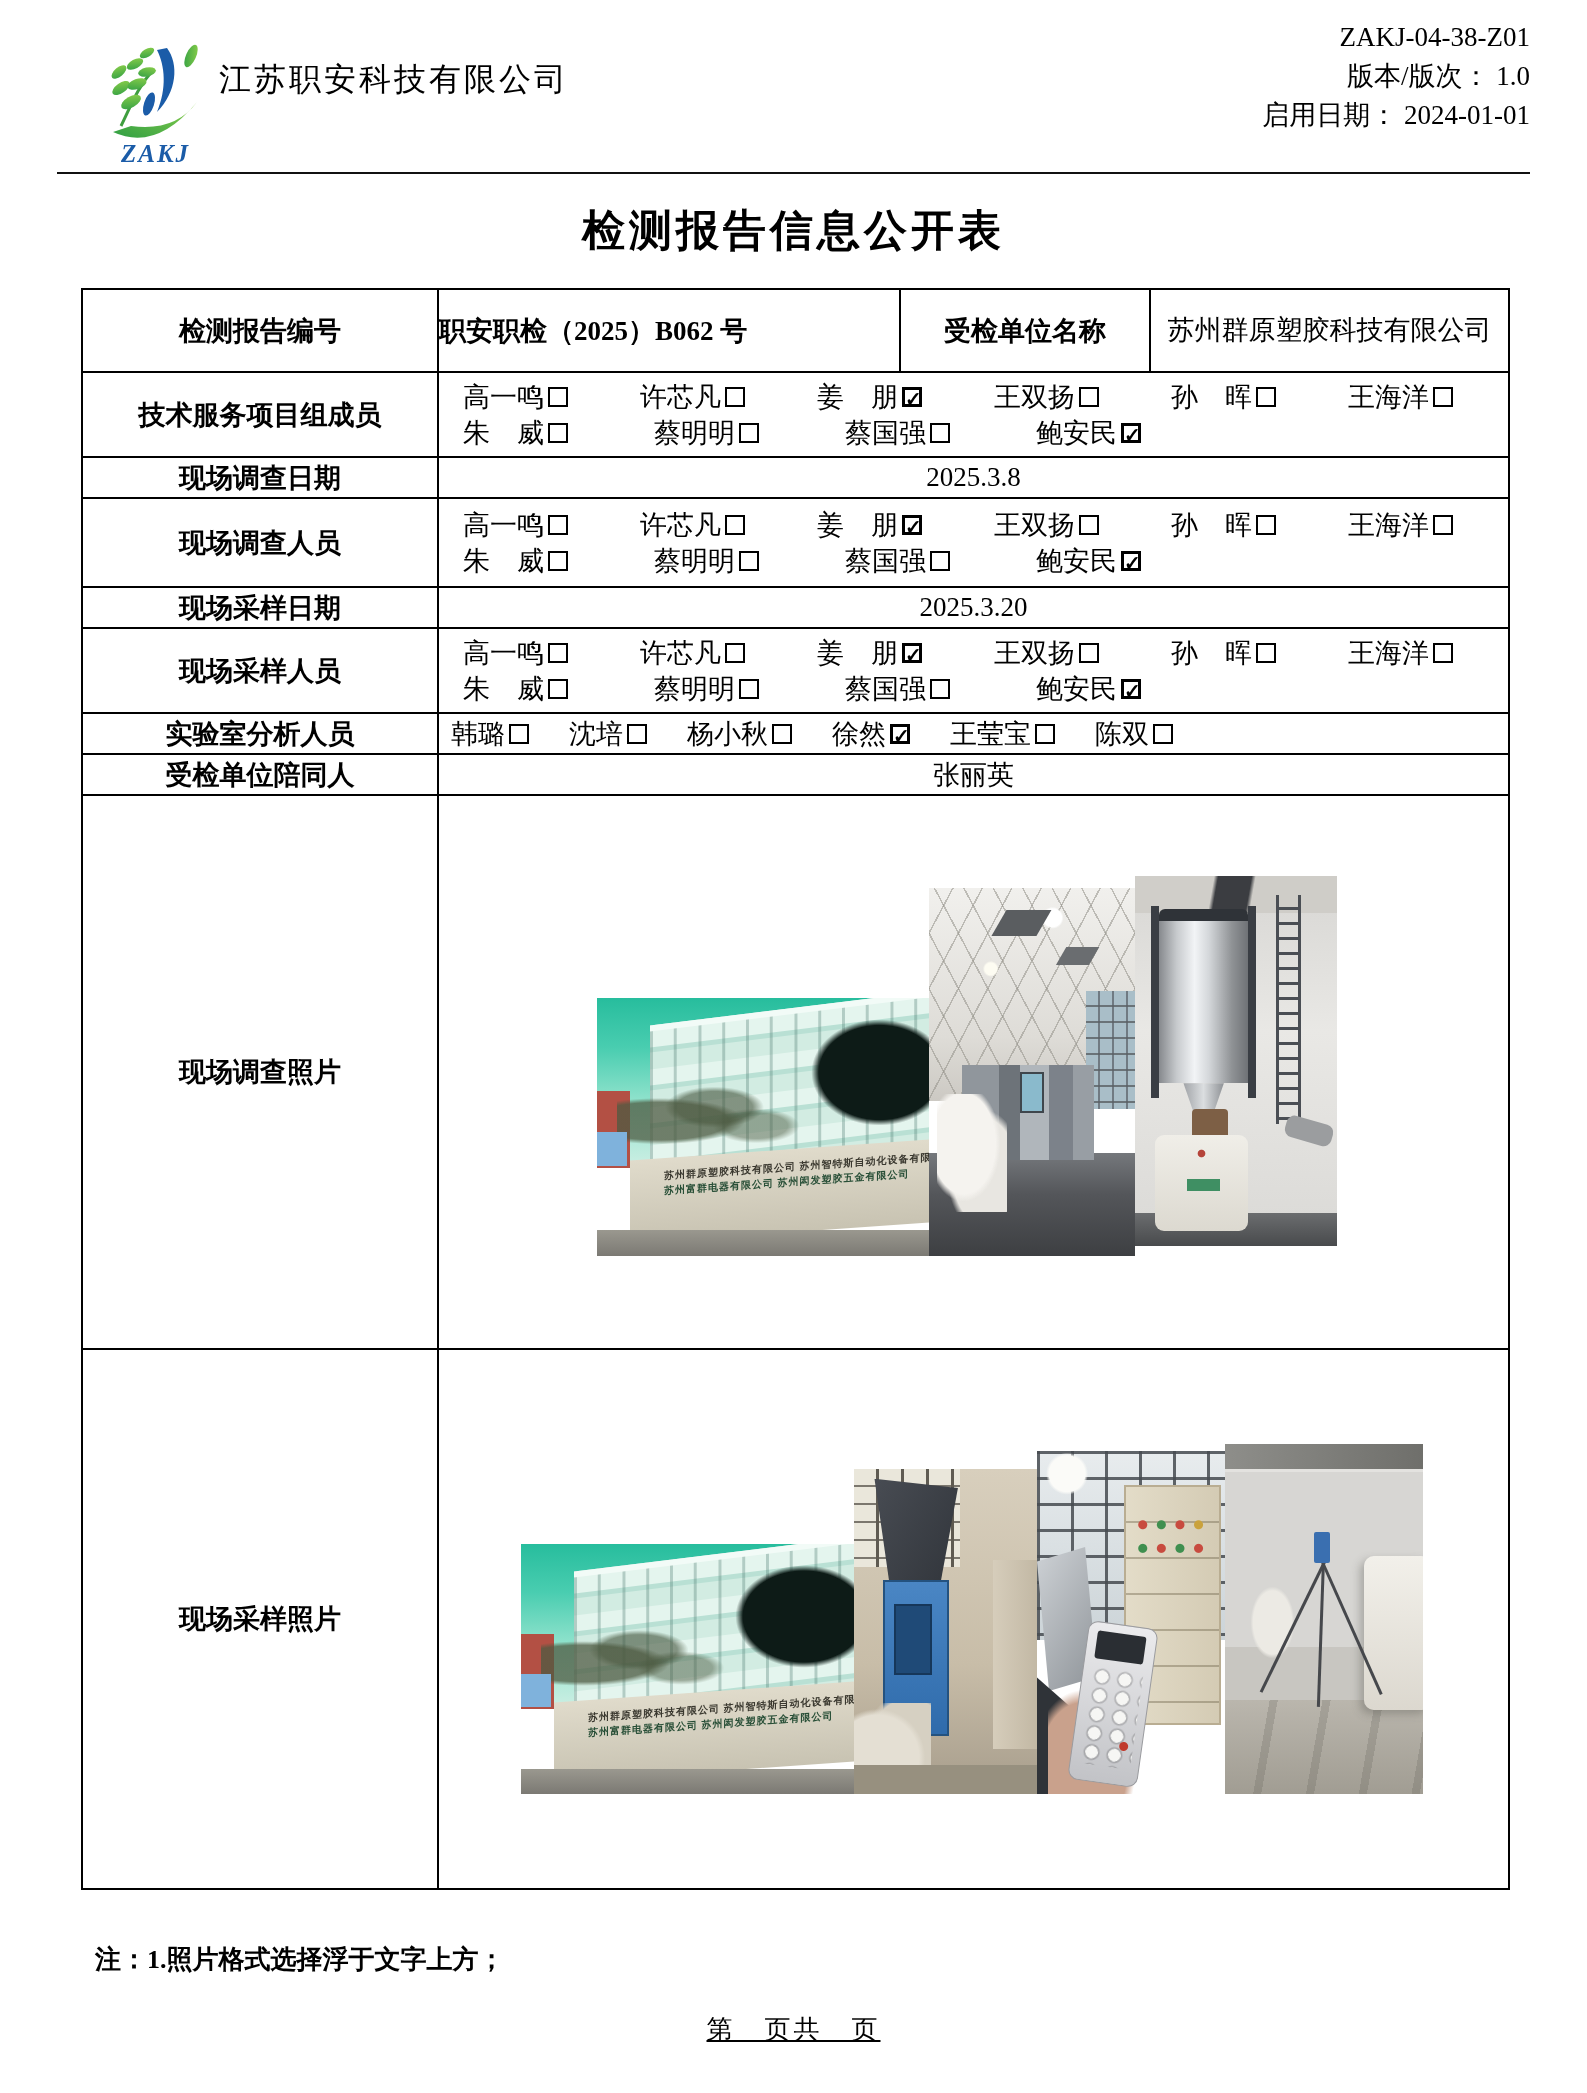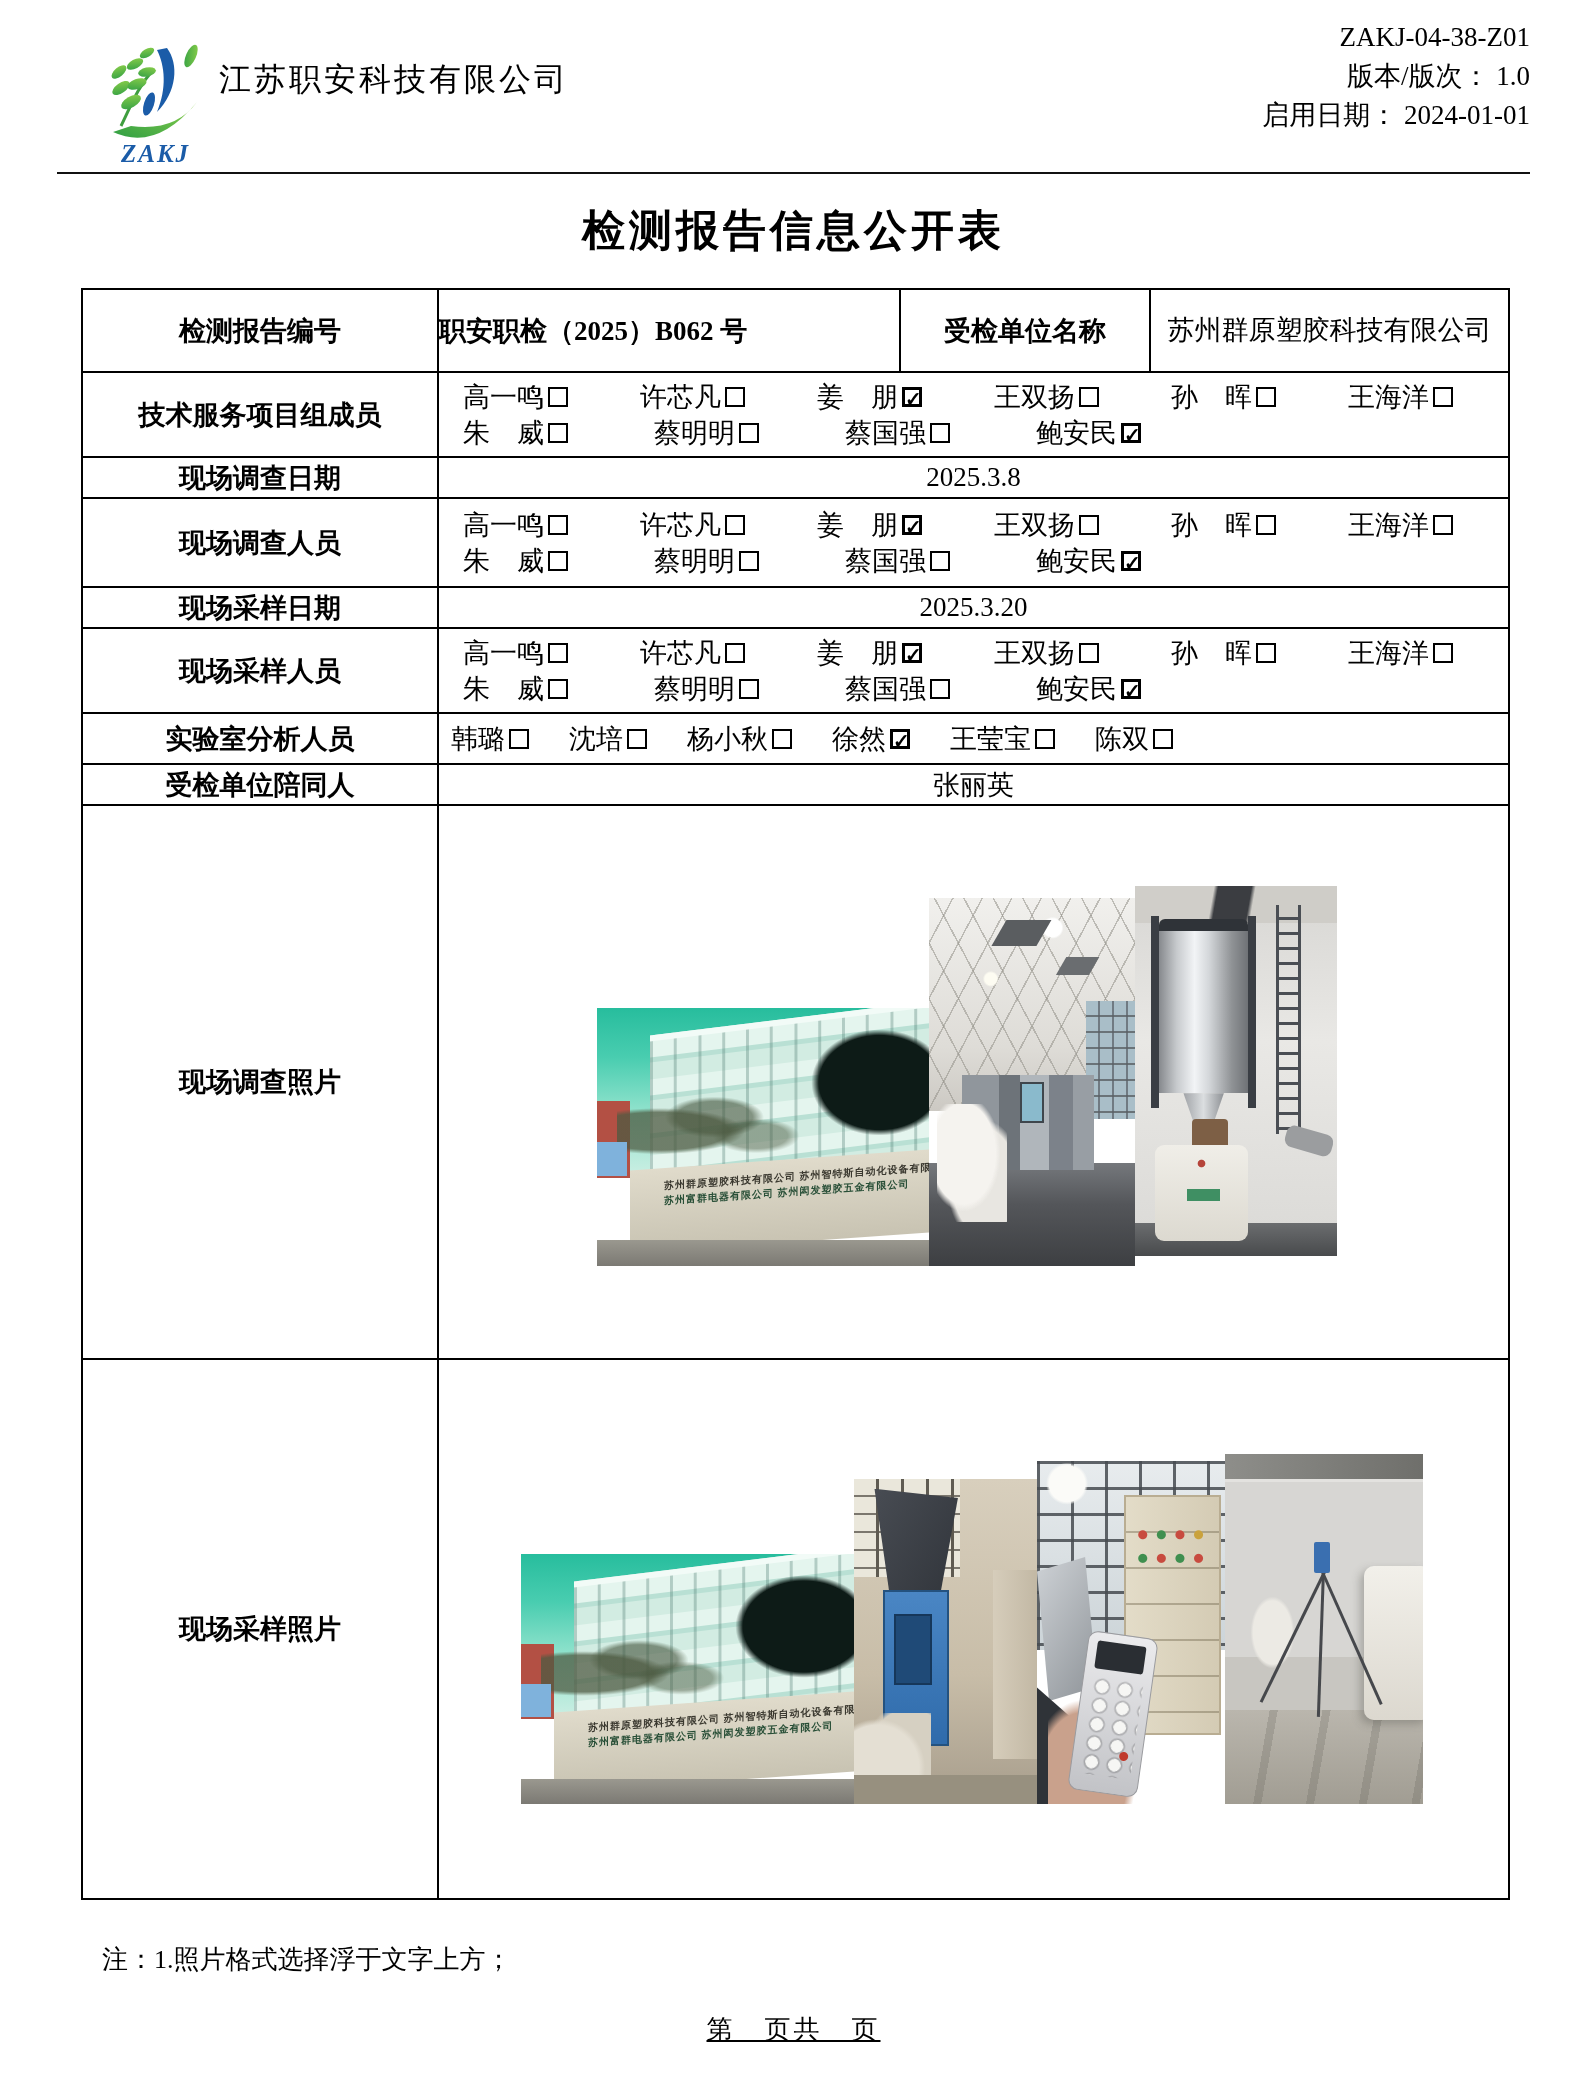--- a/index.html
+++ b/index.html
@@ -191,21 +191,21 @@
   .ph-tripod .pt-leg{width:3px;height:42%;background:#46484c;top:33%;transform-origin:top center;}
   .ph-tripod .pt-leg1{left:48%;transform:rotate(-24deg);}
   .ph-tripod .pt-leg2{left:49%;transform:rotate(2deg);}
   .ph-tripod .pt-leg3{left:50%;transform:rotate(26deg);}
   .ph-tripod .pt-floor{left:0;right:0;bottom:0;height:27%;
     background:
       repeating-linear-gradient(100deg,transparent 0 44px,rgba(90,88,80,.22) 44px 52px),
       linear-gradient(180deg,#bab6ad,#a19d93);}
 
   
-  .note{position:absolute;left:102px;top:1942px;font-size:26px;}
+  .note{position:absolute;left:95px;top:1942px;font-size:26px;font-weight:bold;}
   .footer{position:absolute;left:0;right:0;top:2012px;text-align:center;font-size:26px;letter-spacing:3px;text-decoration:underline;}
 </style>
 </head>
 <body>
 
 <div class="page">
 
   <div class="header">
     <svg class="logo" viewBox="0 0 104 104">
       <defs>
@@ -414,21 +414,21 @@
                 </span>
                 <span class="nmgrp">
                   <span>鲍安民</span>
                   <span class="cbx checked">✓</span>
                 </span>
               </div>
         </div>
       </td>
     </tr>
 
-    <tr style="height:51px">
+    <tr style="height:41px">
       <td class="lbl">实验室分析人员</td>
       <td colspan="3">
         <div class="single-line">
           <div class="nline lab">
                 <span class="nmgrp">
                   <span>韩璐</span>
                   <span class="cbx"></span>
                 </span>
                 <span class="nmgrp">
                   <span>沈培</span>

